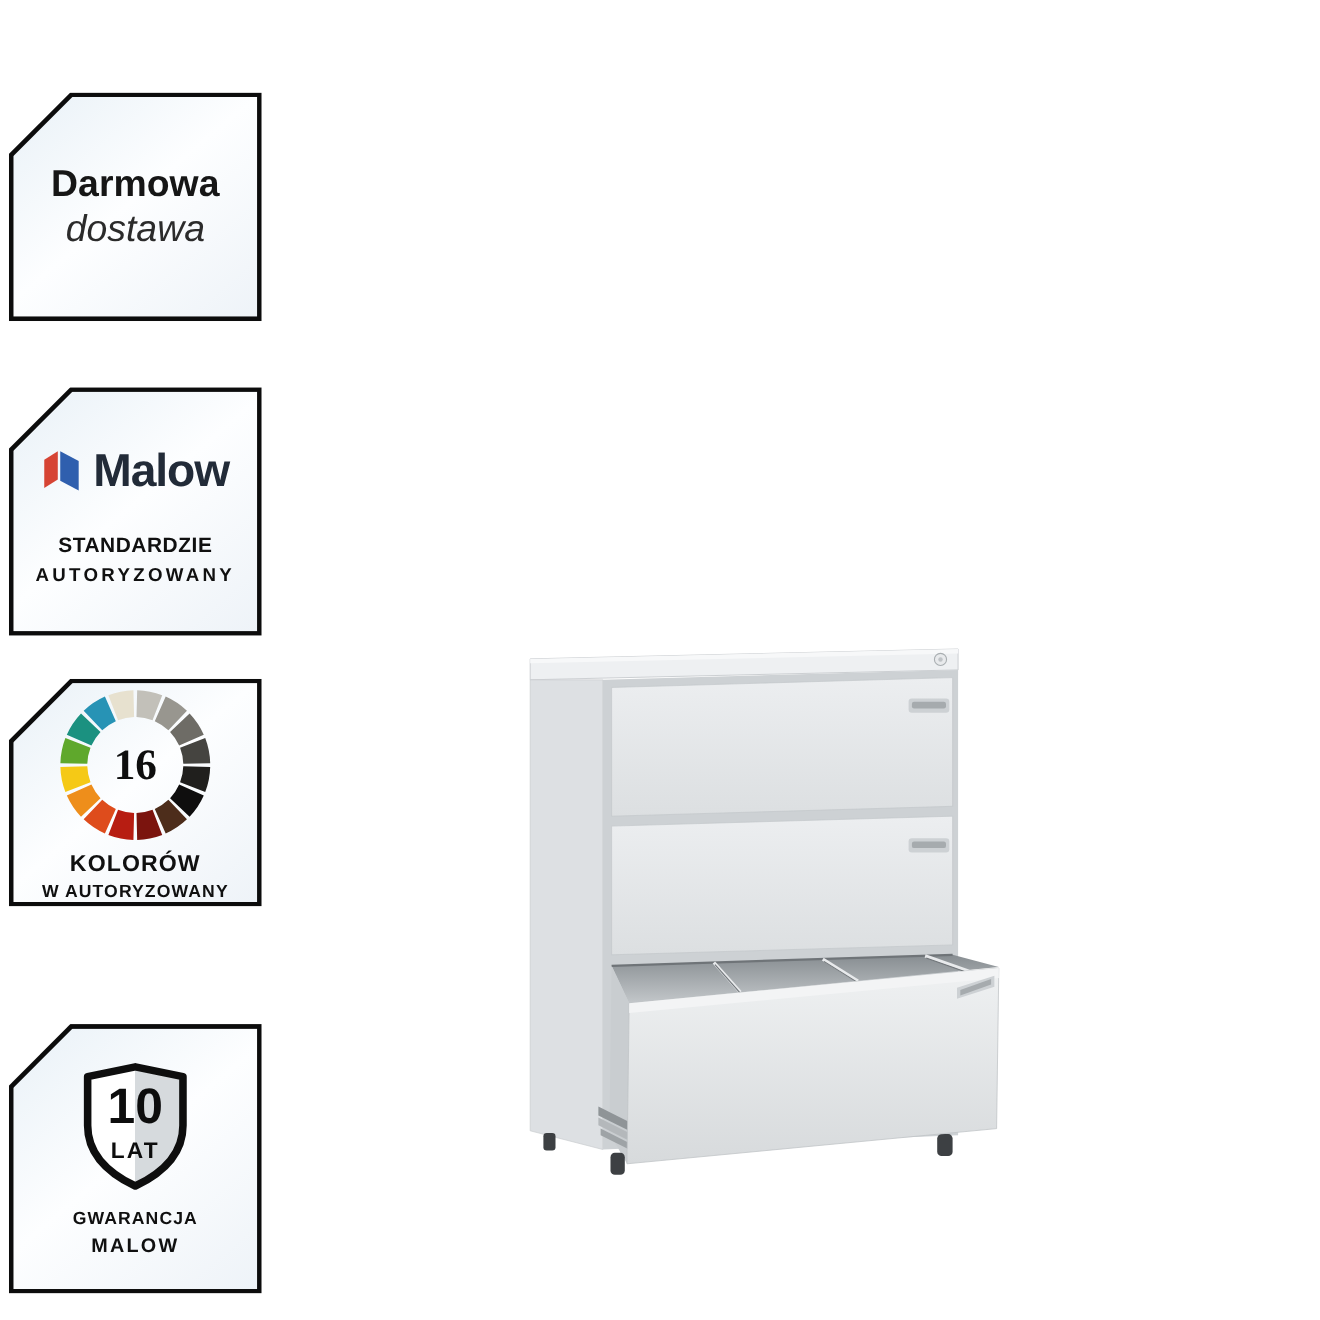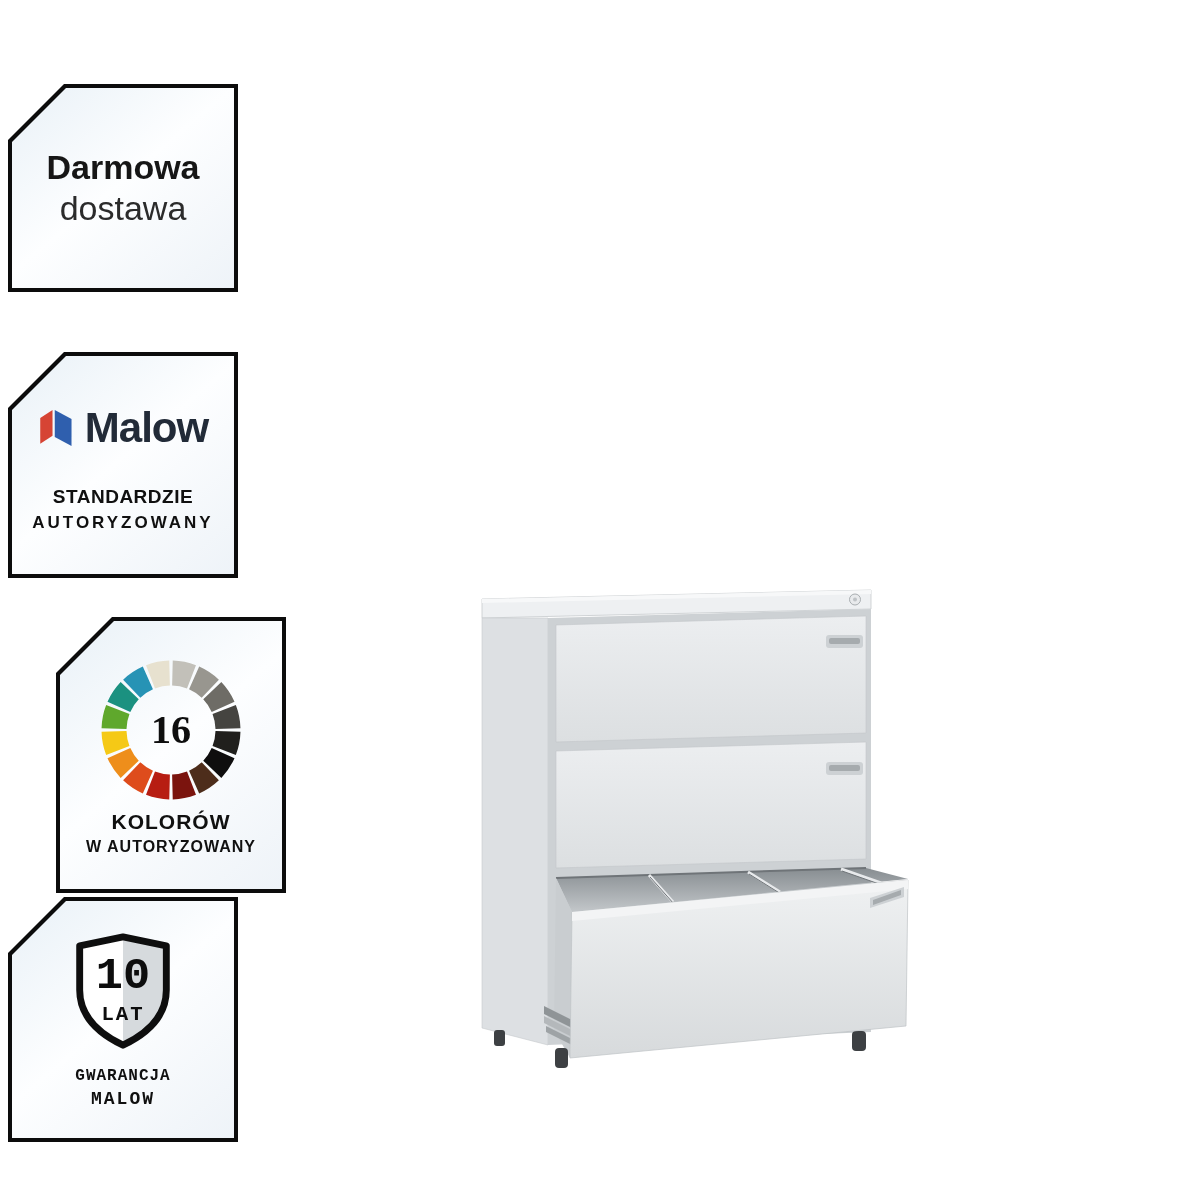--- a/index.html
+++ b/index.html
@@ -9,25 +9,25 @@
   
   .badge { position:absolute; left:8px; width:230px; background:#0c0c0c;
            clip-path: polygon(56px 0, 100% 0, 100% 100%, 0 100%, 0 56px); }
   .badge-inner { position:absolute; inset:4px;
            background: linear-gradient(140deg, #e9f1f7 0%, #fdfeff 48%, #eef3f8 100%);
            clip-path: polygon(54px 0, 100% 0, 100% 100%, 0 100%, 0 54px);
            display:flex; flex-direction:column; align-items:center; justify-content:center;
            text-align:center; }
   .b1 { top:84px;  height:208px; }
   .b2 { top:352px; height:226px; }
-  .b3 { top:617px; height:276px;margin-left:48px; }
-  .b4 { top:897px; height:245px;font-family:Liberation Mono, monospace; }
+  .b3 { top:617px; height:207px; }
+  .b4 { top:931px; height:245px; }
 
   .fd1 { font-size:34px; font-weight:700; color:#161616; line-height:1.2; }
-  .fd2 { font-size:34px; font-weight:400; color:#2b2b2b; line-height:1.2; }
+  .fd2 { font-size:34px; font-weight:400; color:#2b2b2b; line-height:1.2;font-style:italic; }
 
   .brand-row { display:flex; align-items:center; gap:9px; margin-bottom:34px; margin-top:6px; }
   .brand-name { font-size:42px; font-weight:700; color:#222b38; letter-spacing:-1px; }
   .dist1 { font-size:19px; font-weight:700; color:#101010; letter-spacing:0.5px; }
   .dist2 { font-size:17px; font-weight:700; color:#101010; letter-spacing:3px; margin-top:5px; }
 
   .wheel { width:152px; height:152px; }
   .wheel-count { font-family:"Liberation Serif", serif; font-size:37px; font-weight:700; fill:#0e0e0e; }
   .col1 { font-size:21px; font-weight:700; color:#101010; letter-spacing:1px; margin-top:4px; }
   .col2 { font-size:16px; font-weight:700; color:#101010; letter-spacing:1px; margin-top:4px; }

